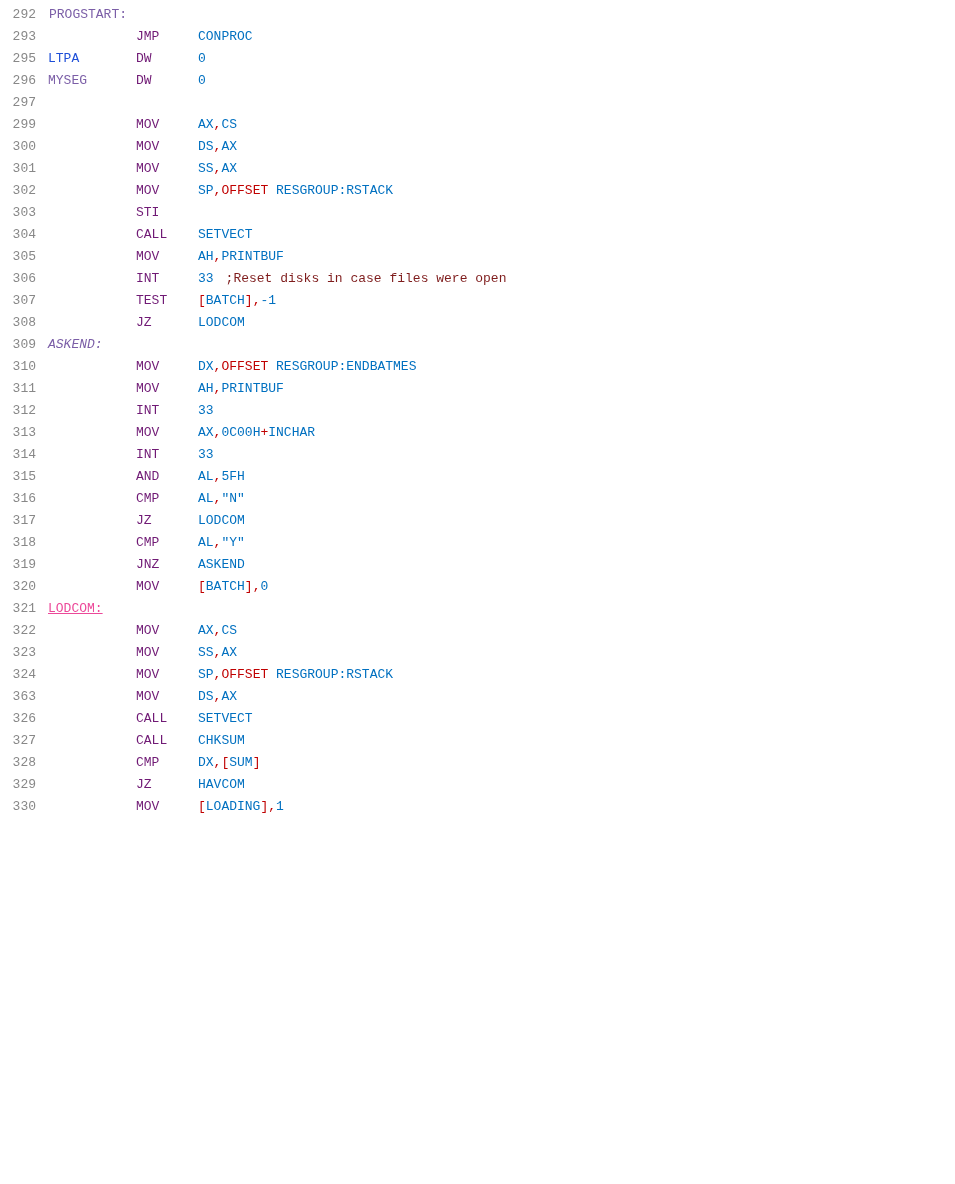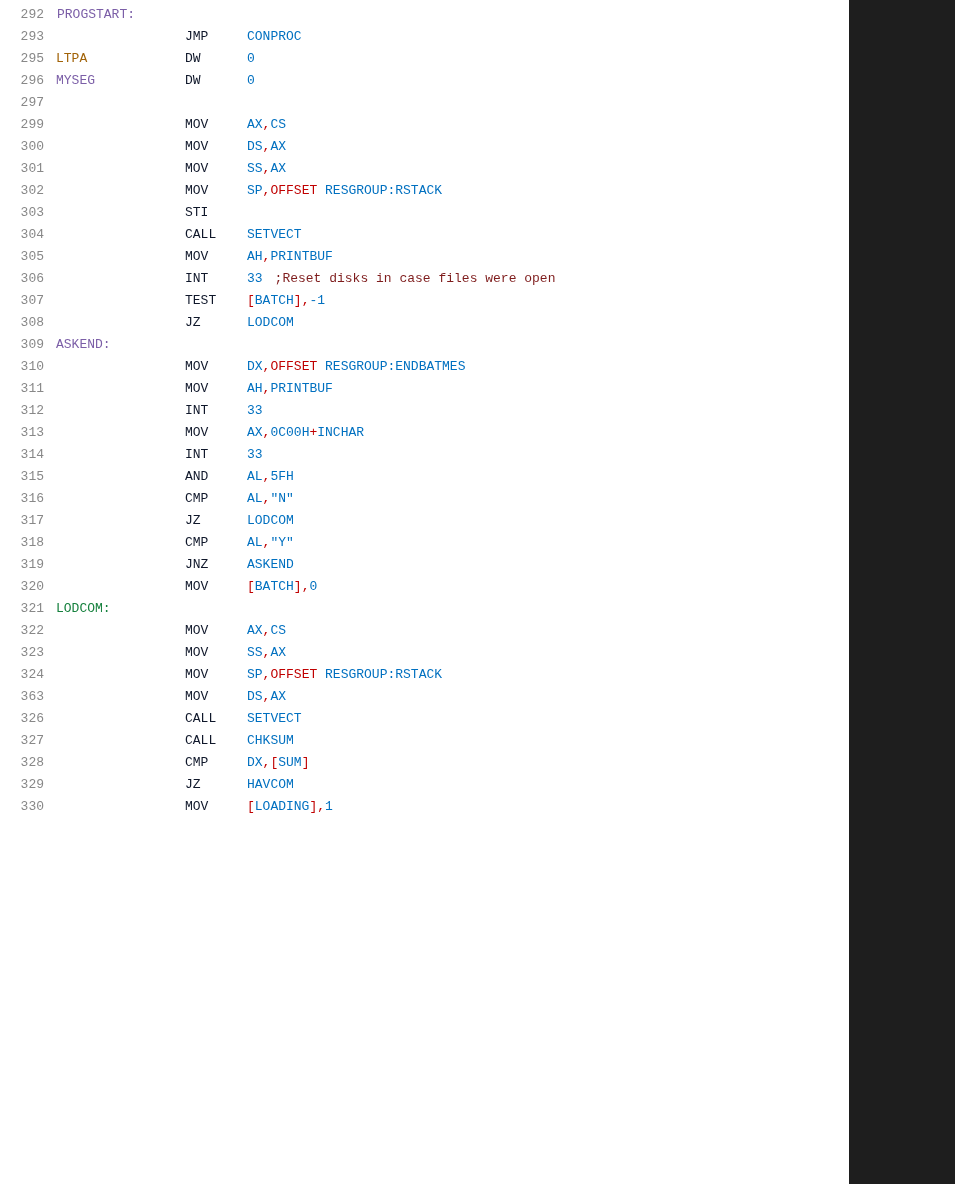--- a/index.html
+++ b/index.html
@@ -9,23 +9,23 @@
     }
     body {
       background-color: #1e1e1e;
       font-family: 'Courier New', Courier, monospace;
       font-size: 13px;
       line-height: 1.5;
       color: #d4d4d4;
     }
     .code-container {
       background-color: #ffffff;
-      width: 849px;
+      width: 955px;
       min-height: 1184px;
-      padding: 4px 8px;
+      padding: 4px 0;
     }
     .code-line {
       display: flex;
       align-items: baseline;
       min-height: 22px;
       padding: 1px 0;
     }
     .line-number {
       width: 48px;
       min-width: 48px;
@@ -39,23 +39,22 @@
       display: inline-block;
       width: 80px;
       min-width: 80px;
       color: #7b5ea7;
       font-weight: normal;
     }
     .mnemonic {
       display: inline-block;
       width: 70px;
       min-width: 70px;
-      color: #0f172a;
+      color: #701a75;
       padding-left: 8px;
-      margin-left: 41px;
     }
     .operand {
       display: inline-block;
       color: #c00000;
       margin-right: 4px;
     }
     .comment {
       color: #7f1d1d;
       padding-left: 8px;
       text-align: center;
@@ -87,21 +86,21 @@
       <span class="line-number">293</span>
       <span class="code-content">
         <span class="no-label"></span>
         <span class="mnemonic">JMP</span>
         <span class="operand"><span class="kw-blue">CONPROC</span></span>
       </span>
     </div>
     <div class="code-line">
       <span class="line-number">295</span>
       <span class="code-content">
-        <span class="label" style="color: #a16207;">LTPA</span>
+        <span class="label" style="color: #1d4ed8;">LTPA</span>
         <span class="mnemonic">DW</span>
         <span class="operand"><span class="kw-blue">0</span></span>
       </span>
     </div>
     <div class="code-line">
       <span class="line-number">296</span>
       <span class="code-content">
         <span class="label" style="color: rgb(123, 94, 167);">MYSEG</span>
         <span class="mnemonic">DW</span>
         <span class="operand"><span class="kw-blue">0</span></span>
@@ -187,21 +186,21 @@
       <span class="line-number">308</span>
       <span class="code-content">
         <span class="no-label"></span>
         <span class="mnemonic">JZ</span>
         <span class="operand"><span class="kw-blue">LODCOM</span></span>
       </span>
     </div>
     <div class="code-line">
       <span class="line-number">309</span>
       <span class="code-content">
-        <span class="label" style="color: rgb(123, 94, 167);">ASKEND:</span>
+        <span class="label" style="color: rgb(123, 94, 167); font-style: italic;">ASKEND:</span>
       </span>
     </div>
     <div class="code-line">
       <span class="line-number">310</span>
       <span class="code-content">
         <span class="no-label"></span>
         <span class="mnemonic">MOV</span>
         <span class="operand"><span class="kw-blue">DX</span><span class="kw-red">,</span><span class="kw-red">OFFSET </span><span class="kw-blue">RESGROUP:ENDBATMES</span></span>
       </span>
     </div>
@@ -281,21 +280,21 @@
       <span class="line-number">320</span>
       <span class="code-content">
         <span class="no-label"></span>
         <span class="mnemonic">MOV</span>
         <span class="operand"><span class="kw-red">[</span><span class="kw-blue">BATCH</span><span class="kw-red">]</span><span class="kw-red">,</span><span class="kw-blue">0</span></span>
       </span>
     </div>
     <div class="code-line">
       <span class="line-number">321</span>
       <span class="code-content">
-        <span class="label" style="color: #15803d;">LODCOM:</span>
+        <span class="label" style="color: #ec4899; text-decoration: underline;">LODCOM:</span>
       </span>
     </div>
     <div class="code-line">
       <span class="line-number">322</span>
       <span class="code-content">
         <span class="no-label"></span>
         <span class="mnemonic">MOV</span>
         <span class="operand"><span class="kw-blue">AX</span><span class="kw-red">,</span><span class="kw-blue">CS</span></span>
       </span>
     </div>

